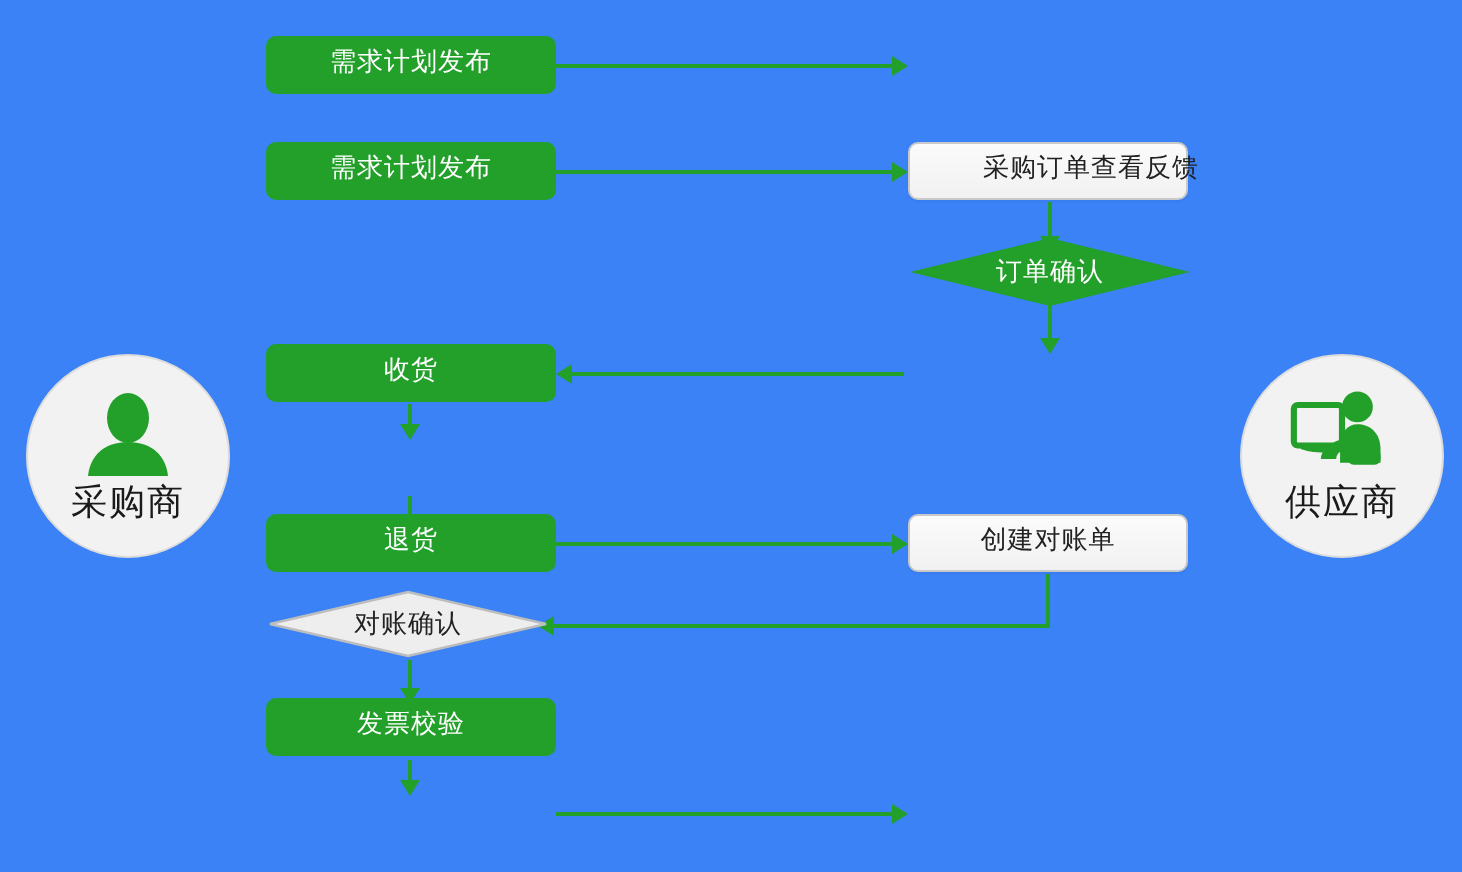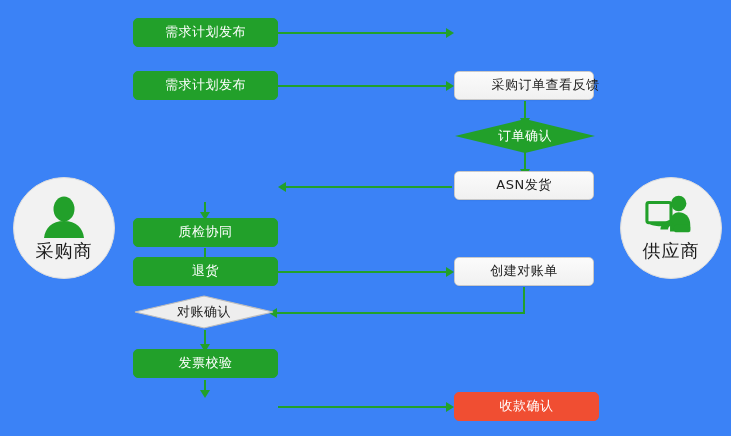--- a/index.html
+++ b/index.html
@@ -182,28 +182,25 @@
     <span>采购订单查看反馈</span>
   </div>
 
   <div class="diamond green" style="left:455px; top:119px; width:140px; height:34px;">
     <svg class="dshape" viewBox="0 0 140 34" preserveAspectRatio="none">
       <polygon points="70,0 140,17 70,34 0,17" fill="#22a02a"></polygon>
     </svg>
     <span class="dlabel">订单确认</span>
   </div>
 
-  <div class="node plain" style="left:454px; top:171px; width:140px; height:29px;">
-    <span>ASN发货</span>
-  </div>
-
-
-  <div class="node green" style="left:133px; top:218px; width:145px; height:29px;">
-    <span>质检协同</span>
-  </div>
+
+  <div class="node green" style="left:133px; top:172px; width:145px; height:29px;">
+    <span>收货</span>
+  </div>
+
 
   <div class="node plain" style="left:454px; top:257px; width:140px; height:29px;">
     <span>创建对账单</span>
   </div>
 
   <div class="node green" style="left:133px; top:257px; width:145px; height:29px;">
     <span>退货</span>
   </div>
 
   <div class="diamond plain" style="left:134px; top:295px; width:140px; height:34px;">
@@ -211,23 +208,20 @@
       <polygon points="70,1 139,17 70,33 1,17" fill="#eeeeee" stroke="#bdbdbd" stroke-width="1.2"></polygon>
     </svg>
     <span class="dlabel">对账确认</span>
   </div>
 
   <div class="node green" style="left:133px; top:349px; width:145px; height:29px;">
     <span>发票校验</span>
   </div>
 
 
-  <div class="node red" style="left:454px; top:392px; width:145px; height:29px;">
-    <span>收款确认</span>
-  </div>
 
   <div class="actor" style="left:13px; top:177px;">
     <span class="glyph">
       <svg width="48" height="42" viewBox="0 0 48 42">
         <ellipse cx="24" cy="13" rx="10.5" ry="12.5" fill="#22a02a"></ellipse>
         <path d="M24 25 C12 25 5 32 4 42 L44 42 C43 32 36 25 24 25 Z" fill="#22a02a"></path>
       </svg>
     </span>
     <span class="aname">采购商</span>
   </div>

